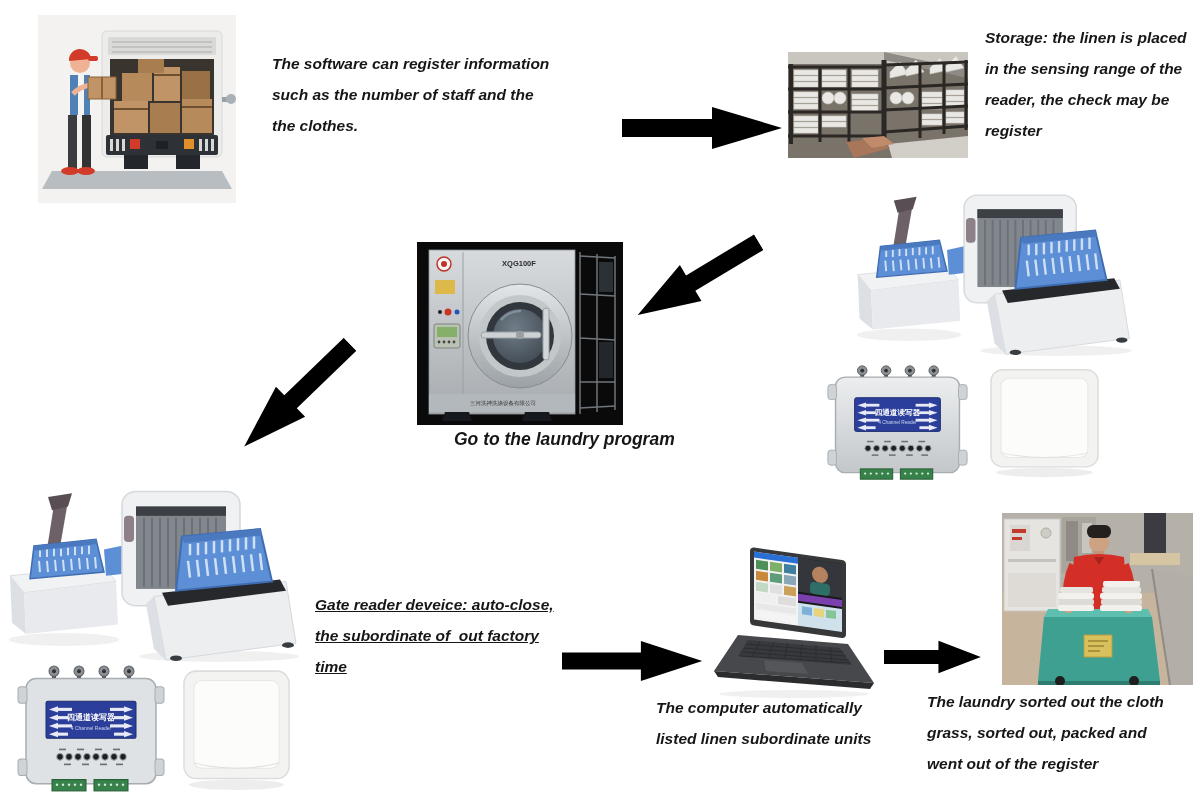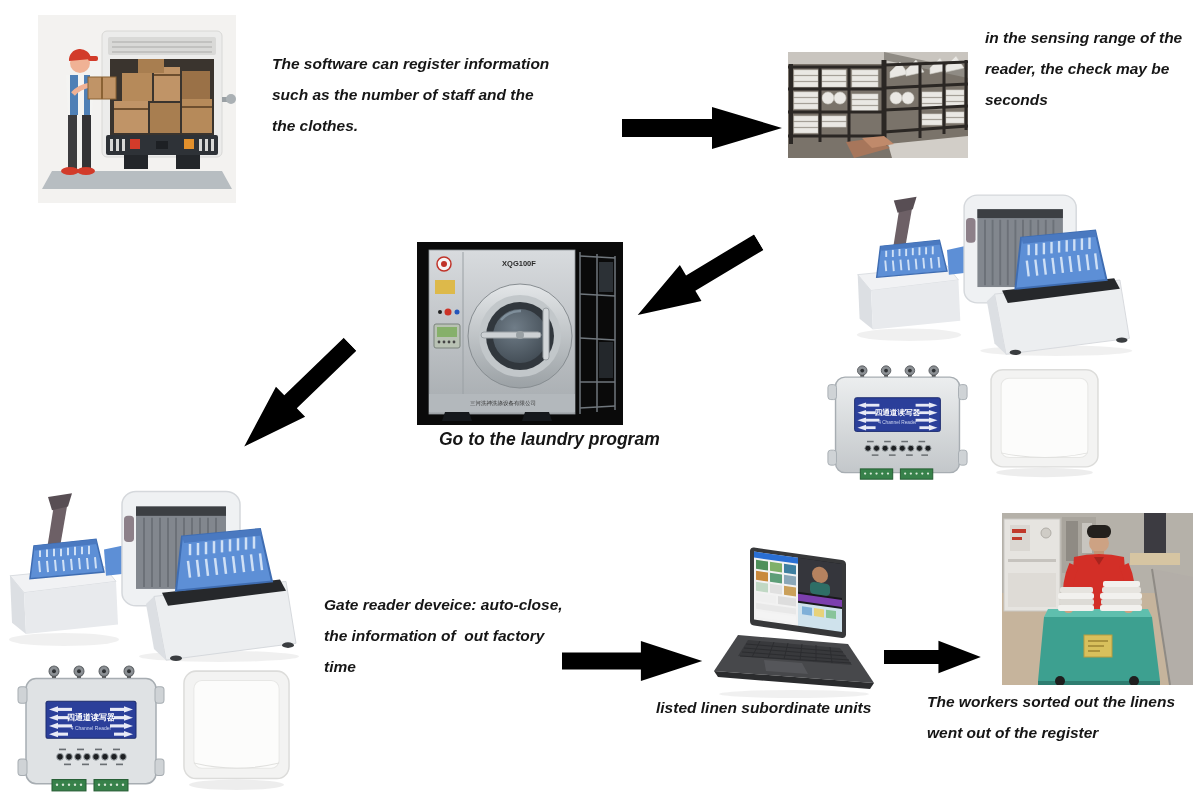--- a/index.html
+++ b/index.html
@@ -151,23 +151,24 @@
         <line x1="96" y1="58" x2="180" y2="54" stroke-width="3"></line>
         <line x1="96" y1="80" x2="180" y2="74" stroke-width="3"></line>
       </g>
       <polygon points="100,92 180,84 180,106 104,106" fill="#d2cec8"></polygon>
       <polygon points="58,90 88,86 102,96 66,106" fill="#a7765b"></polygon>
       <polygon points="74,86 96,84 106,92 84,96" fill="#c08a6b"></polygon>
     </svg>
   </div>
 
   <div class="caption" style="left:985px; top:22px;">
+    <div>Storage: the linen is placed</div>
     <div>in the sensing range of the</div>
     <div>reader, the check may be</div>
-    <div>seconds</div>
+    <div>register</div>
   </div>
 
   <div class="fig" style="left:852px; top:188px; width:285px; height:168px;">
     <svg viewBox="0 0 300 190" preserveAspectRatio="none">
       <ellipse cx="60" cy="166" rx="55" ry="7" fill="#000" opacity="0.06"></ellipse>
       <ellipse cx="215" cy="184" rx="80" ry="6" fill="#000" opacity="0.06"></ellipse>
       <polygon points="50,22 64,18 52,92 40,90" fill="#6d6066"></polygon>
       <polygon points="44,14 68,10 64,24 48,28" fill="#584e54"></polygon>
       <polygon points="6,98 100,88 112,104 20,116" fill="#f1f2f4" stroke="#d9dce0"></polygon>
       <polygon points="6,98 20,116 22,160 8,148" fill="#dcdfe3"></polygon>
@@ -309,21 +310,21 @@
         <rect x="64" y="90" width="60" height="6" rx="3" fill="#cdd1d4" stroke="#9aa0a4"></rect>
         <circle cx="103" cy="93" r="4" fill="#99a0a4"></circle>
       </g>
       <rect x="12" y="152" width="146" height="18" fill="#b3b8bc"></rect>
       <text x="86" y="163" font-size="5.5" fill="#333" text-anchor="middle">三河洗神洗涤设备有限公司</text>
       <polygon points="28,170 52,170 55,179 25,179" fill="#15181c"></polygon>
       <polygon points="108,170 132,170 135,179 105,179" fill="#15181c"></polygon>
     </svg>
   </div>
 
-  <div class="caption caption-lg" style="left:439px; top:428px;">
+  <div class="caption caption-lg" style="left:454px; top:428px;">
     <div>Go to the laundry program</div>
   </div>
 
   <div class="fig" style="left:826px; top:364px; width:143px; height:118px;">
     <svg viewBox="0 0 150 126" preserveAspectRatio="none">
       <defs>
         <linearGradient id="silver" x1="0" y1="0" x2="0" y2="1">
           <stop offset="0" stop-color="#eceeef"></stop>
             <stop offset="1" stop-color="#c3c7ca"></stop>
         </linearGradient>
@@ -583,23 +584,23 @@
   </div>
   <div class="fig" style="left:179px; top:668px; width:115px; height:124px;">
     <svg viewBox="0 0 116 120" preserveAspectRatio="none">
       <rect x="5" y="3" width="106" height="104" rx="12" fill="#f3f3f2" stroke="#dcdcda" stroke-width="1.5"></rect>
       <rect x="15" y="12" width="86" height="85" rx="8" fill="#fcfcfb" stroke="#e7e7e5"></rect>
       <path d="M15,92 q43,10 86,0" stroke="#e0e0de" fill="none"></path>
       <ellipse cx="58" cy="113" rx="48" ry="5" fill="#000" opacity="0.07"></ellipse>
     </svg>
   </div>
 
-  <div class="caption" style="left:324px; top:589px;">
+  <div class="caption" style="left:315px; top:589px;text-decoration:underline;">
     <div>Gate reader deveice: auto-close,</div>
-    <div>the information of  out factory</div>
+    <div>the subordinate of  out factory</div>
     <div>time</div>
   </div>
 
   <div class="arrow" style="left:562px; top:640px; width:142px; height:42px;">
     <svg viewBox="0 0 162 44" preserveAspectRatio="none">
         <polygon points="0,13 90,13 90,1 160,22 90,43 90,31 0,31" fill="#000"></polygon>
       </svg>
   </div>
 
   <div class="fig" style="left:698px; top:543px; width:192px; height:157px;">
@@ -647,20 +648,21 @@
             <line x1="132" y1="104" x2="134" y2="120"></line>
         </g>
         <polygon points="66,117 104,120 110,131 68,128" fill="#55565a"></polygon>
         <polygon points="16,128 176,140 172,146 20,134" fill="#2b2c2e"></polygon>
         <ellipse cx="96" cy="151" rx="75" ry="4" fill="#000" opacity="0.06"></ellipse>
       </g>
     </svg>
   </div>
 
   <div class="caption" style="left:656px; top:692px;">
+    <div>The computer automatically</div>
     <div>listed linen subordinate units</div>
   </div>
 
   <div class="arrow" style="left:884px; top:640px; width:98px; height:34px;">
     <svg viewBox="0 0 162 44" preserveAspectRatio="none">
         <polygon points="0,13 90,13 90,1 160,22 90,43 90,31 0,31" fill="#000"></polygon>
       </svg>
   </div>
 
   <div class="fig" style="left:1002px; top:513px; width:191px; height:172px;">
@@ -713,17 +715,18 @@
         <line x1="86" y1="128" x2="106" y2="128" stroke="#9c8432" stroke-width="1.5"></line>
         <line x1="86" y1="133" x2="102" y2="133" stroke="#9c8432" stroke-width="1.5"></line>
         <line x1="86" y1="138" x2="98" y2="138" stroke="#9c8432" stroke-width="1.5"></line>
         <circle cx="58" cy="168" r="5" fill="#1f1f1f"></circle>
         <circle cx="132" cy="168" r="5" fill="#1f1f1f"></circle>
       </g>
     </svg>
   </div>
 
   <div class="caption" style="left:927px; top:686px;">
-    <div>The workers sorted out the linens</div>
+    <div>The laundry sorted out the cloth</div>
+    <div>grass, sorted out, packed and</div>
     <div>went out of the register</div>
   </div>
 
 </div>
 
 </body></html>

